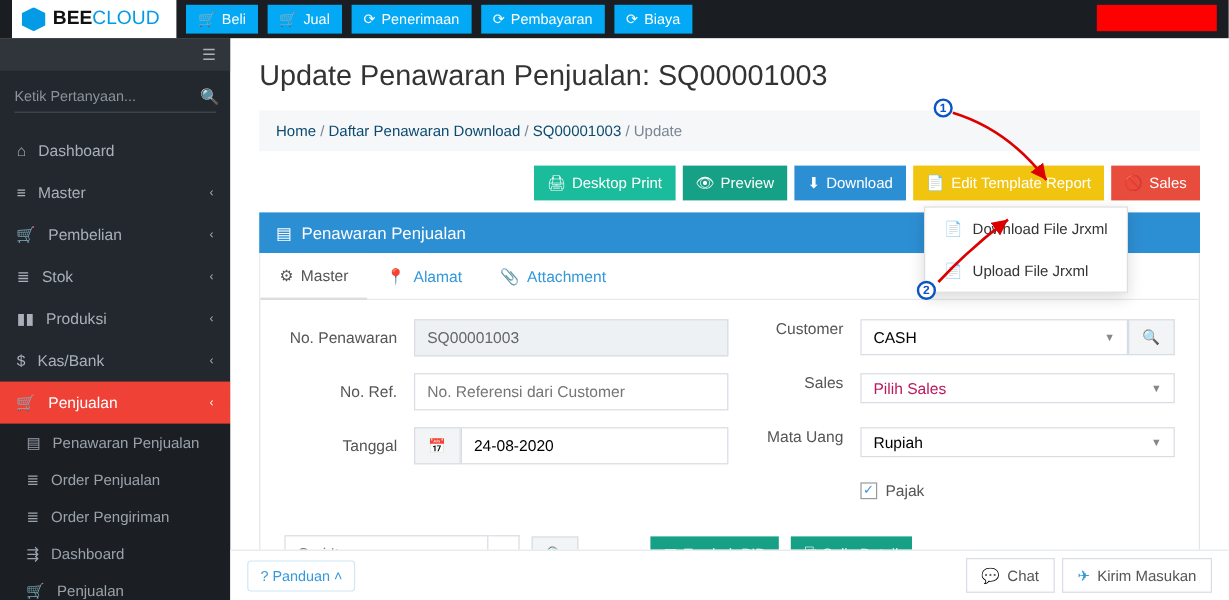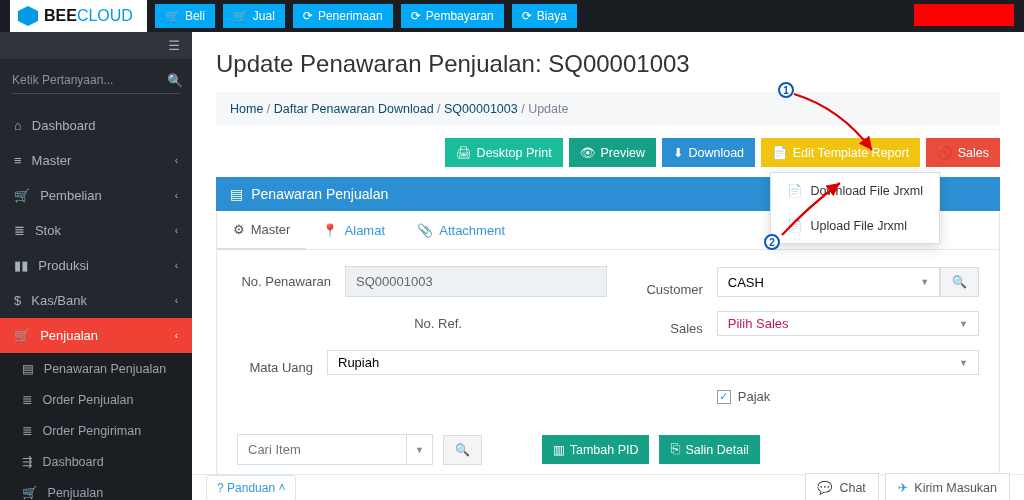--- a/index.html
+++ b/index.html
@@ -42,37 +42,37 @@
     
     .panel-head { background: #2d8fd3; color: #fff; padding: 9px 14px; font-size: 14px; margin-top: 10px; display: flex; align-items: center; gap: 8px; }
     .panel-body { border: 1px solid #e2e6ea; border-top: none; background: #fff; }
     .tabs { display: flex; border-bottom: 1px solid #e6e9ec; }
     .tab { padding: 11px 16px; font-size: 13px; color: #3498db; cursor: pointer; display: flex; gap: 6px; align-items: center; }
     .tab.active { color: #555; border-bottom: 2px solid #ddd; margin-bottom: -1px; background: #fff; }
     
     .form-area { padding: 16px 20px; }
     .frow { display: flex; margin-bottom: 14px; gap: 20px; }
     .fcol-l { flex: 1.05; display: flex; align-items: center; justify-content: center; }
-    .fcol-r { flex: 1; display: flex; align-items: flex-end; }
+    .fcol-r { flex: 1; display: flex; align-items: flex-start; }
     .flabel { width: 108px; text-align: right; font-size: 13px; color: #555; padding-right: 14px; }
     .flabel-r { width: 90px; text-align: right; font-size: 13px; color: #555; padding-right: 14px; }
     .finput { flex: 1; border: 1px solid #d7dde3; padding: 7px 10px; font-size: 13px; background: #fff; outline: none; }
     .finput.ro { background: #eef1f4; color: #666; }
     .ig { display: flex; flex: 1; }
     .ig-btn { border: 1px solid #d7dde3; background: #f2f4f6; padding: 7px 11px; font-size: 12px; color: #666; cursor: pointer; }
     .fselect { flex: 1; border: 1px solid #d7dde3; padding: 4px 10px; font-size: 13px; background: #fff; display: flex; justify-content: space-between; align-items: center; cursor: pointer; }
     .fselect .car { font-size: 9px; color: #888; }
     .checkbox { width: 14px; height: 14px; border: 1px solid #999; display: inline-flex; align-items: center; justify-content: center; font-size: 11px; color: #4a90d9; margin-right: 7px; }
     
     .bottom-row { padding: 0 20px 16px; display: flex; gap: 10px; align-items: center; }
     .combo { display: flex; }
     .combo input { border: 1px solid #d7dde3; padding: 7px 10px; font-size: 13px; width: 170px; outline: none; }
     .combo .car-box { border: 1px solid #d7dde3; border-left: none; padding: 7px 8px; font-size: 9px; color: #888; display: flex; align-items: center; }
     
-    .footer { position: absolute; left: 192px; right: 0; bottom: 0; height: 26px; border-top: 1px solid #e4e8ec; background: #fff; display: flex; align-items: center; padding: 0 14px; }
+    .footer { position: absolute; left: 192px; right: 0; bottom: 0; height: 42px; border-top: 1px solid #e4e8ec; background: #fff; display: flex; align-items: center; padding: 0 14px; }
     .panduan { border: 1px solid #cfe7f6; color: #3498db; background: #fff; padding: 5px 10px; font-size: 12px; border-radius: 3px; cursor: pointer; }
     .footer-r { margin-left: auto; display: flex; gap: 6px; }
     .fbtn { border: 1px solid #d7dde3; background: #fff; padding: 6px 12px; font-size: 12.5px; color: #555; display: flex; gap: 6px; align-items: center; cursor: pointer; }
     
     .anno { position: absolute; z-index: 60; }
     .circ { width: 16px; height: 16px; border: 2px solid #0b53c6; border-radius: 50%; display: flex; align-items: center; justify-content: center; font-size: 10px; font-weight: 700; color: #0b53c6; background: #fff; }
     svg.arrow { position: absolute; z-index: 55; pointer-events: none; }
   </style>
 </head>
 <body>
@@ -246,30 +246,38 @@
                   <span>CASH</span>
                   <span class="car">▼</span>
                 </div>
               <button class="ig-btn"><span>🔍</span></button>
             </div>
           </div>
         </div>
         <div class="frow">
           <div class="fcol-l">
             <div class="flabel">No. Ref.</div>
+            <input class="finput" placeholder="No. Referensi dari Customer" style="">
           </div>
           <div class="fcol-r">
             <div class="flabel-r">Sales</div>
             <div class="fselect">
                 <span style="color:#be185d;">Pilih Sales</span>
                 <span class="car">▼</span>
               </div>
           </div>
         </div>
         <div class="frow">
+          <div class="fcol-l">
+            <div class="flabel">Tanggal</div>
+            <div class="ig">
+              <button class="ig-btn"><span>📅</span></button>
+              <input class="finput" value="24-08-2020" style="">
+            </div>
+          </div>
           <div class="fcol-r">
             <div class="flabel-r">Mata Uang</div>
             <div class="fselect">
                 <span>Rupiah</span>
                 <span class="car">▼</span>
               </div>
           </div>
         </div>
         <div class="frow">
           <div class="fcol-l"></div>

